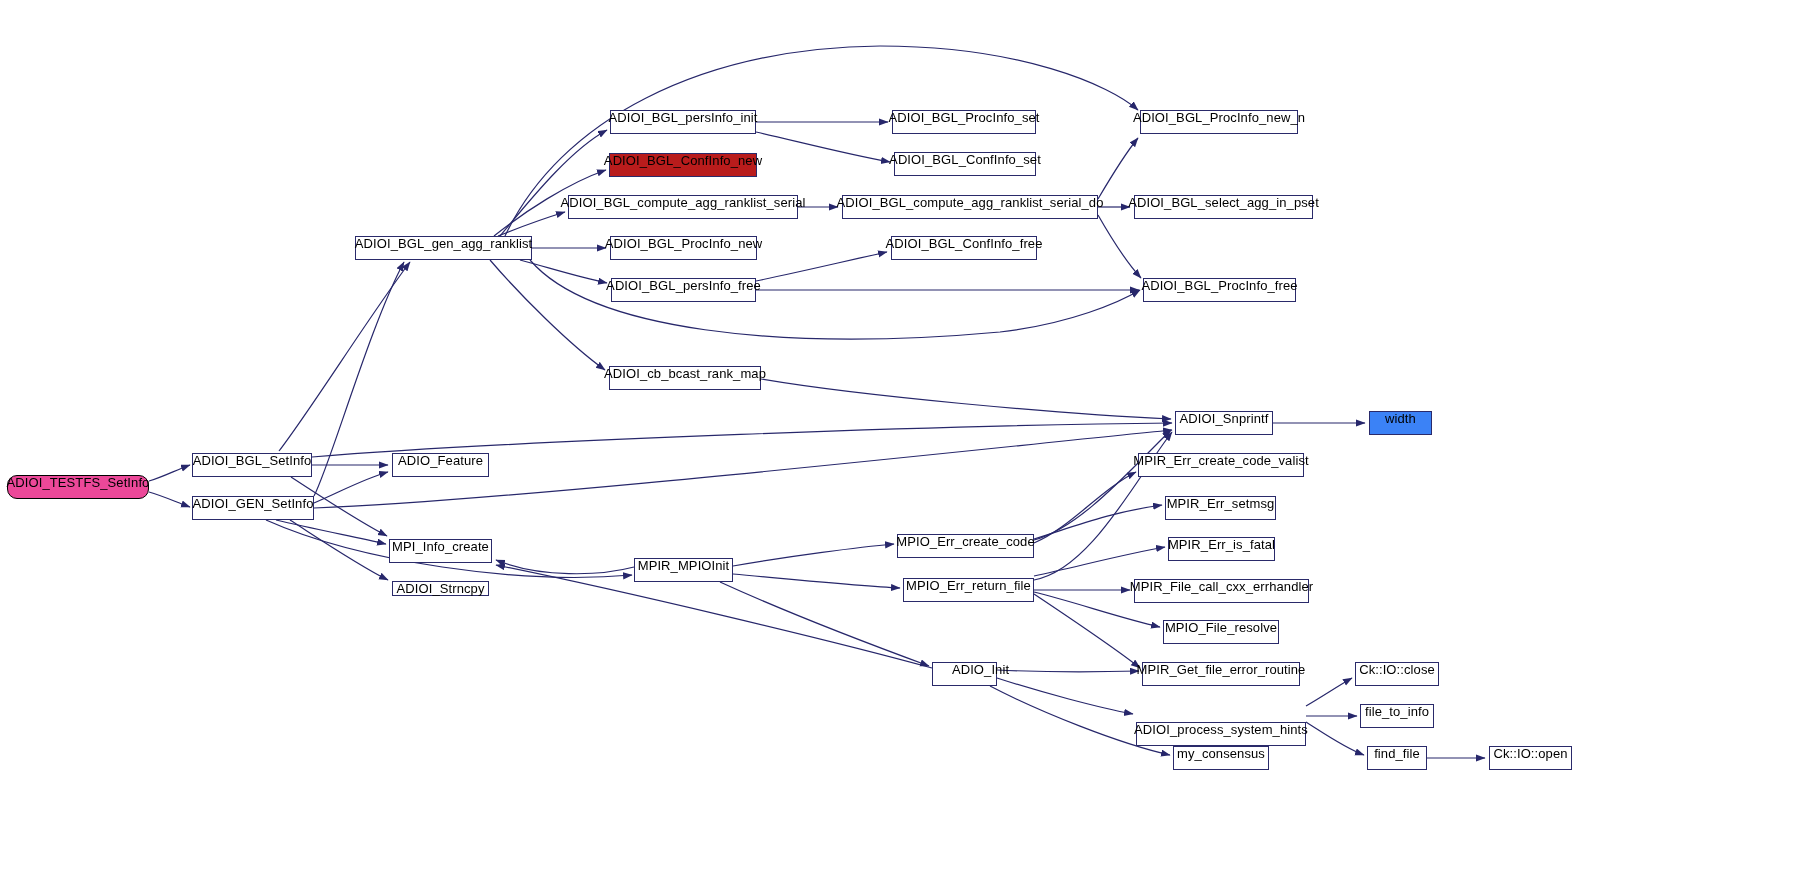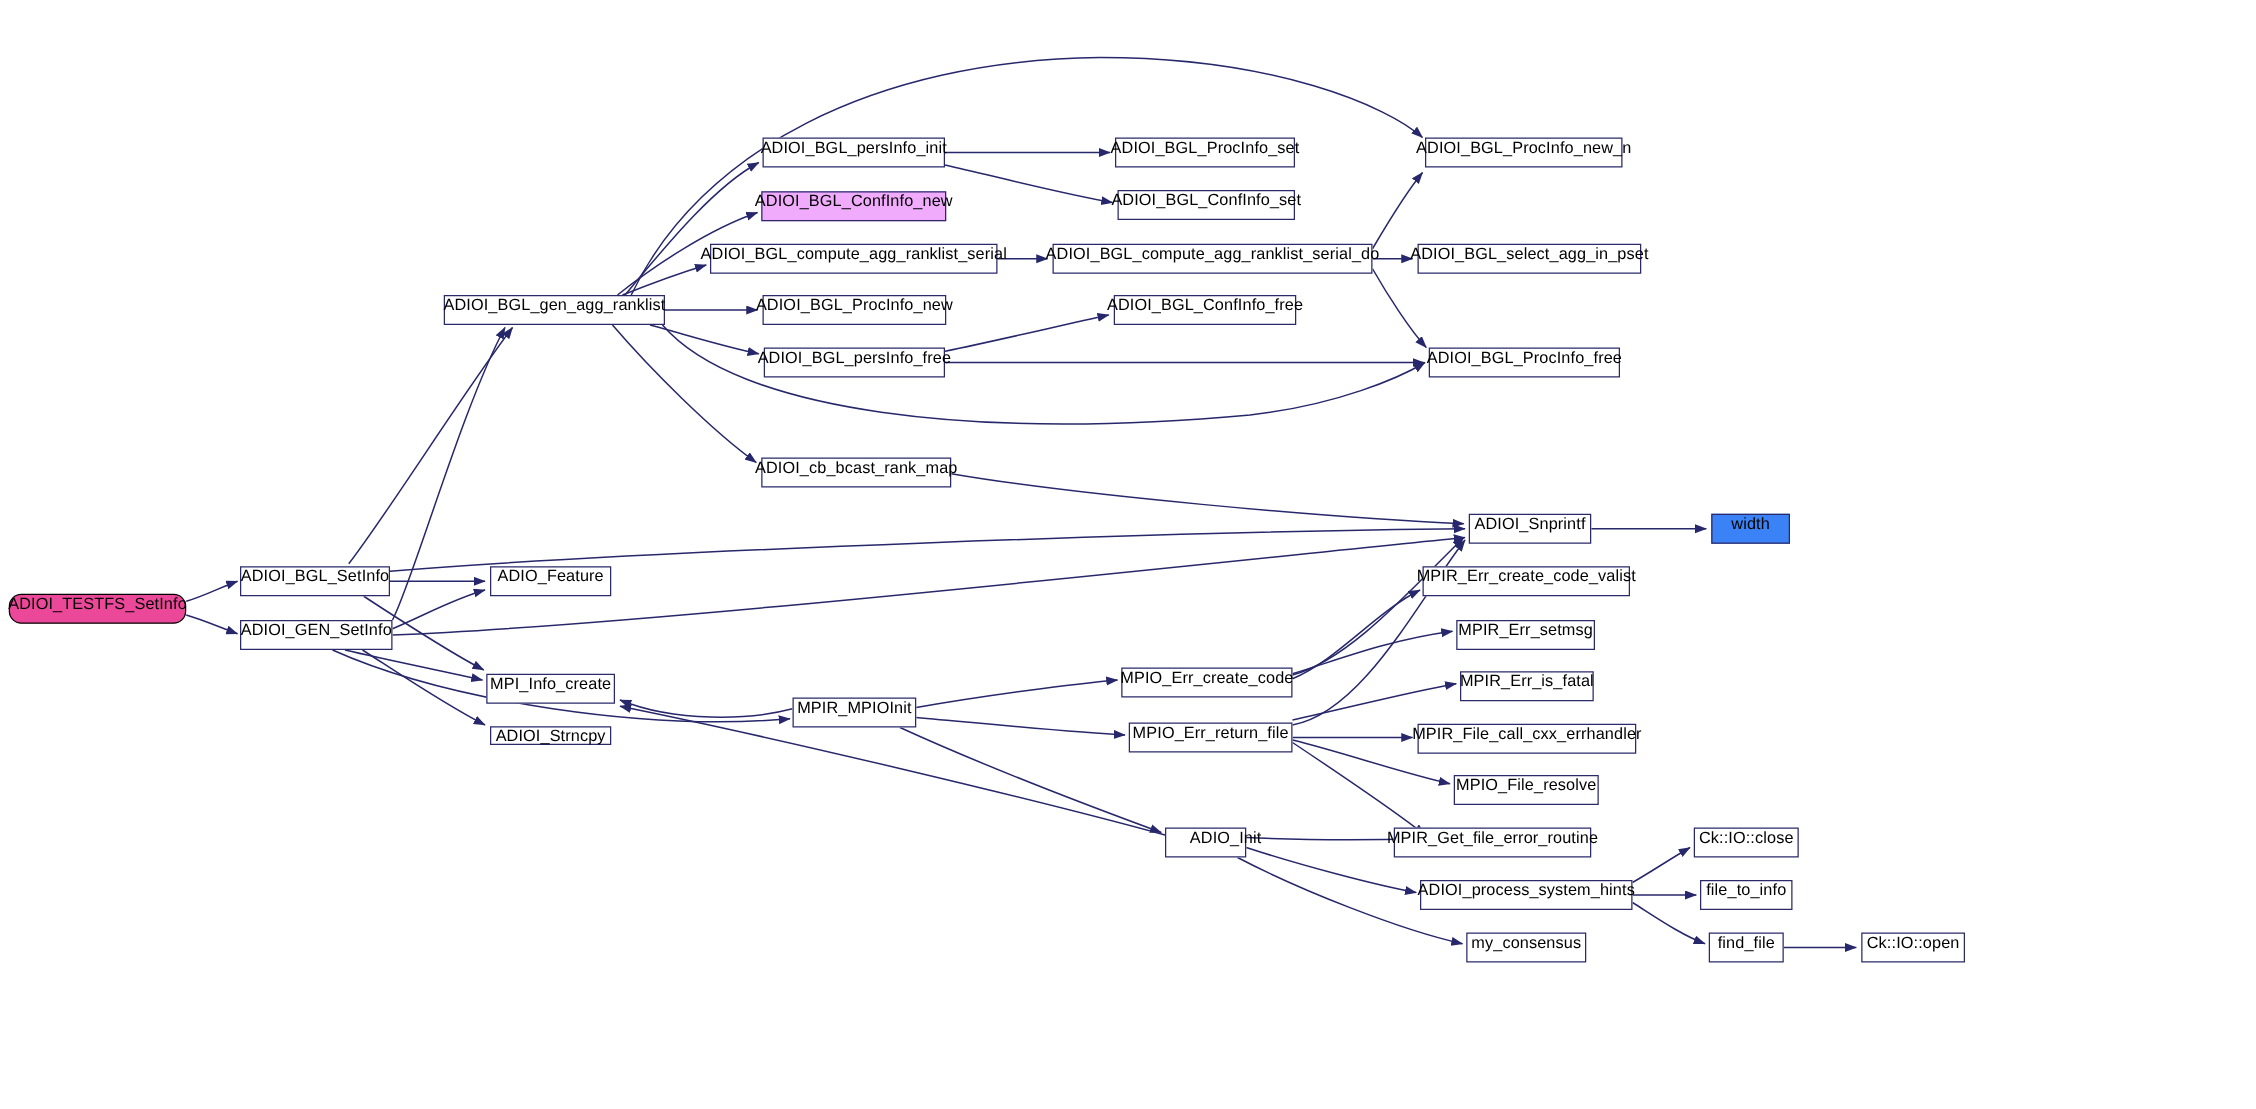--- a/index.html
+++ b/index.html
@@ -126,21 +126,21 @@
       </div>
       <div class="node" style="left: 389px; top: 539px; width: 103px; height: 24px; background: rgb(255, 255, 255); border-color: rgb(42, 42, 106);">
         <span class="node-label">MPI_Info_create</span>
       </div>
       <div class="node" style="left: 392px; top: 581px; width: 97px; height: 15px; background: rgb(255, 255, 255); border-color: rgb(42, 42, 106);">
         <span class="node-label">ADIOI_Strncpy</span>
       </div>
       <div class="node" style="left: 610px; top: 110px; width: 146px; height: 24px; background: rgb(255, 255, 255); border-color: rgb(42, 42, 106);">
         <span class="node-label">ADIOI_BGL_persInfo_init</span>
       </div>
-      <div class="node" style="left: 609px; top: 153px; width: 148px; height: 24px; background: #f0abfc; border-color: rgb(42, 42, 106);">
+      <div class="node" style="left: 609px; top: 153px; width: 148px; height: 24px; background: #b91c1c; border-color: rgb(42, 42, 106);">
         <span class="node-label">ADIOI_BGL_ConfInfo_new</span>
       </div>
       <div class="node" style="left: 568px; top: 195px; width: 230px; height: 24px; background: rgb(255, 255, 255); border-color: rgb(42, 42, 106);">
         <span class="node-label">ADIOI_BGL_compute_agg_ranklist_serial</span>
       </div>
       <div class="node" style="left: 610px; top: 236px; width: 147px; height: 24px; background: rgb(255, 255, 255); border-color: rgb(42, 42, 106);">
         <span class="node-label">ADIOI_BGL_ProcInfo_new</span>
       </div>
       <div class="node" style="left: 611px; top: 278px; width: 145px; height: 24px; background: rgb(255, 255, 255); border-color: rgb(42, 42, 106);">
         <span class="node-label">ADIOI_BGL_persInfo_free</span>
@@ -183,24 +183,24 @@
       </div>
       <div class="node" style="left: 1168px; top: 537px; width: 107px; height: 24px; background: rgb(255, 255, 255); border-color: rgb(42, 42, 106);">
         <span class="node-label">MPIR_Err_is_fatal</span>
       </div>
       <div class="node" style="left: 1134px; top: 579px; width: 175px; height: 24px; background: rgb(255, 255, 255); border-color: rgb(42, 42, 106);">
         <span class="node-label">MPIR_File_call_cxx_errhandler</span>
       </div>
       <div class="node" style="left: 1163px; top: 620px; width: 116px; height: 24px; background: rgb(255, 255, 255); border-color: rgb(42, 42, 106);">
         <span class="node-label">MPIO_File_resolve</span>
       </div>
-      <div class="node" style="left: 1115px; top: 662px; width: 158px; height: 24px; background: rgb(255, 255, 255); border-color: rgb(42, 42, 106);">
+      <div class="node" style="left: 1142px; top: 662px; width: 158px; height: 24px; background: rgb(255, 255, 255); border-color: rgb(42, 42, 106);">
         <span class="node-label">MPIR_Get_file_error_routine</span>
       </div>
-      <div class="node" style="left: 1136px; top: 704px; width: 170px; height: 24px; background: rgb(255, 255, 255); border-color: rgb(42, 42, 106);">
+      <div class="node" style="left: 1136px; top: 722px; width: 170px; height: 24px; background: rgb(255, 255, 255); border-color: rgb(42, 42, 106);">
         <span class="node-label">ADIOI_process_system_hints</span>
       </div>
       <div class="node" style="left: 1173px; top: 746px; width: 96px; height: 24px; background: rgb(255, 255, 255); border-color: rgb(42, 42, 106);">
         <span class="node-label">my_consensus</span>
       </div>
       <div class="node" style="left: 897px; top: 534px; width: 137px; height: 24px; background: rgb(255, 255, 255); border-color: rgb(42, 42, 106);">
         <span class="node-label">MPIO_Err_create_code</span>
       </div>
       <div class="node" style="left: 903px; top: 578px; width: 131px; height: 24px; background: rgb(255, 255, 255); border-color: rgb(42, 42, 106);">
         <span class="node-label">MPIO_Err_return_file</span>

